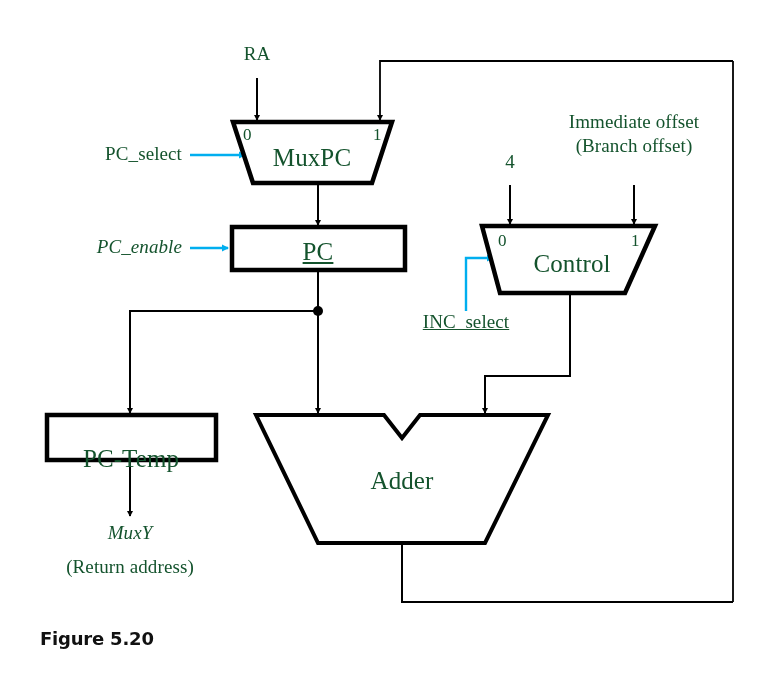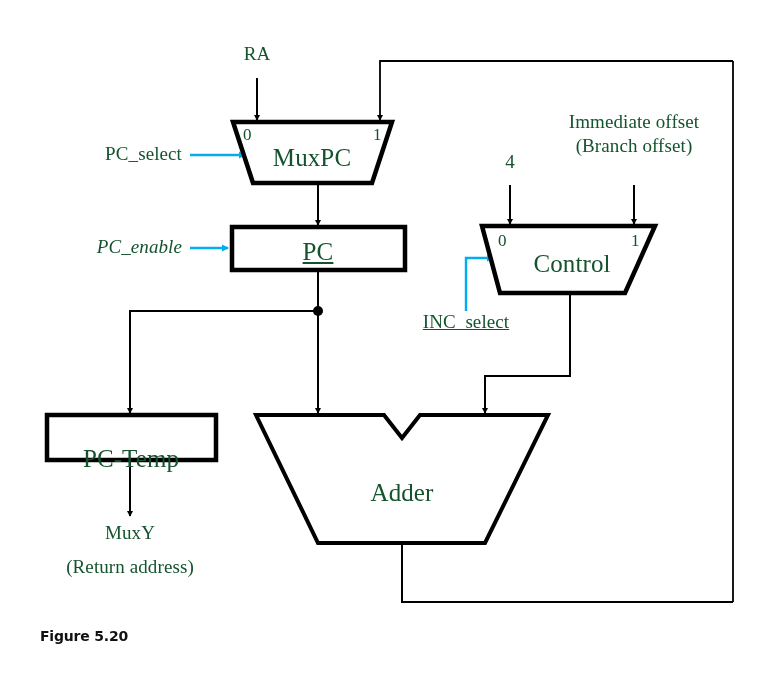--- a/index.html
+++ b/index.html
@@ -60,21 +60,21 @@
     top: 628px;
     width: 700px;
     font-family: "DejaVu Sans", "Liberation Sans", sans-serif;
     font-size: 15.5px;
     color: #111111;
     display: flex;
     align-items: baseline;
   }
   #caption .caption-figno {
     font-weight: bold;
-    font-size: 14px;
+    font-size: 18px;
     margin-right: 26px;
     white-space: nowrap;
     letter-spacing: -0.2px;
   }
   #caption .caption-text {
     font-weight: normal;
     letter-spacing: -0.15px;
   }
 </style>
 </head>
@@ -143,25 +143,25 @@
   <div class="diagram-label port-num" style="left:243px; top:126px;">0</div>
   <div class="diagram-label port-num" style="left:373px; top:126px;">1</div>
   <div class="diagram-label block-name lbl-center" style="left:312px; top:144px;">MuxPC</div>
 
   <div class="diagram-label block-name lbl-center" style="left:318px; top:238px;text-decoration:underline;">PC</div>
 
   <div class="diagram-label port-num" style="left:498px; top:232px;">0</div>
   <div class="diagram-label port-num" style="left:631px; top:232px;">1</div>
   <div class="diagram-label block-name lbl-center" style="left:572px; top:250px;">Control</div>
 
-  <div class="diagram-label block-name lbl-center" style="left:402px; top:467px;margin-top:12px;">Adder</div>
+  <div class="diagram-label block-name lbl-center" style="left:402px; top:467px;">Adder</div>
 
   <div class="diagram-label block-name lbl-center" style="left:131px; top:445px;">PC-Temp</div>
 
-  <div class="diagram-label io-name lbl-center" style="left:130px; top:523px;">MuxY</div>
+  <div class="diagram-label io-name lbl-center" style="left:130px; top:523px;font-style:italic;">MuxY</div>
   <div class="diagram-label io-name lbl-center" style="left:130px; top:557px;text-align:center;">(Return address)</div>
 
   <div class="diagram-label signal-name lbl-right" style="left:182px; top:144px;">PC_select</div>
   <div class="diagram-label signal-name lbl-right" style="left:182px; top:237px;font-style:italic;">PC_enable</div>
   <div class="diagram-label signal-name lbl-center" style="left:466px; top:312px;text-decoration:underline;">INC_select</div>
 
   <div id="caption">
     <span class="caption-figno">Figure 5.20</span>
   </div>
 

